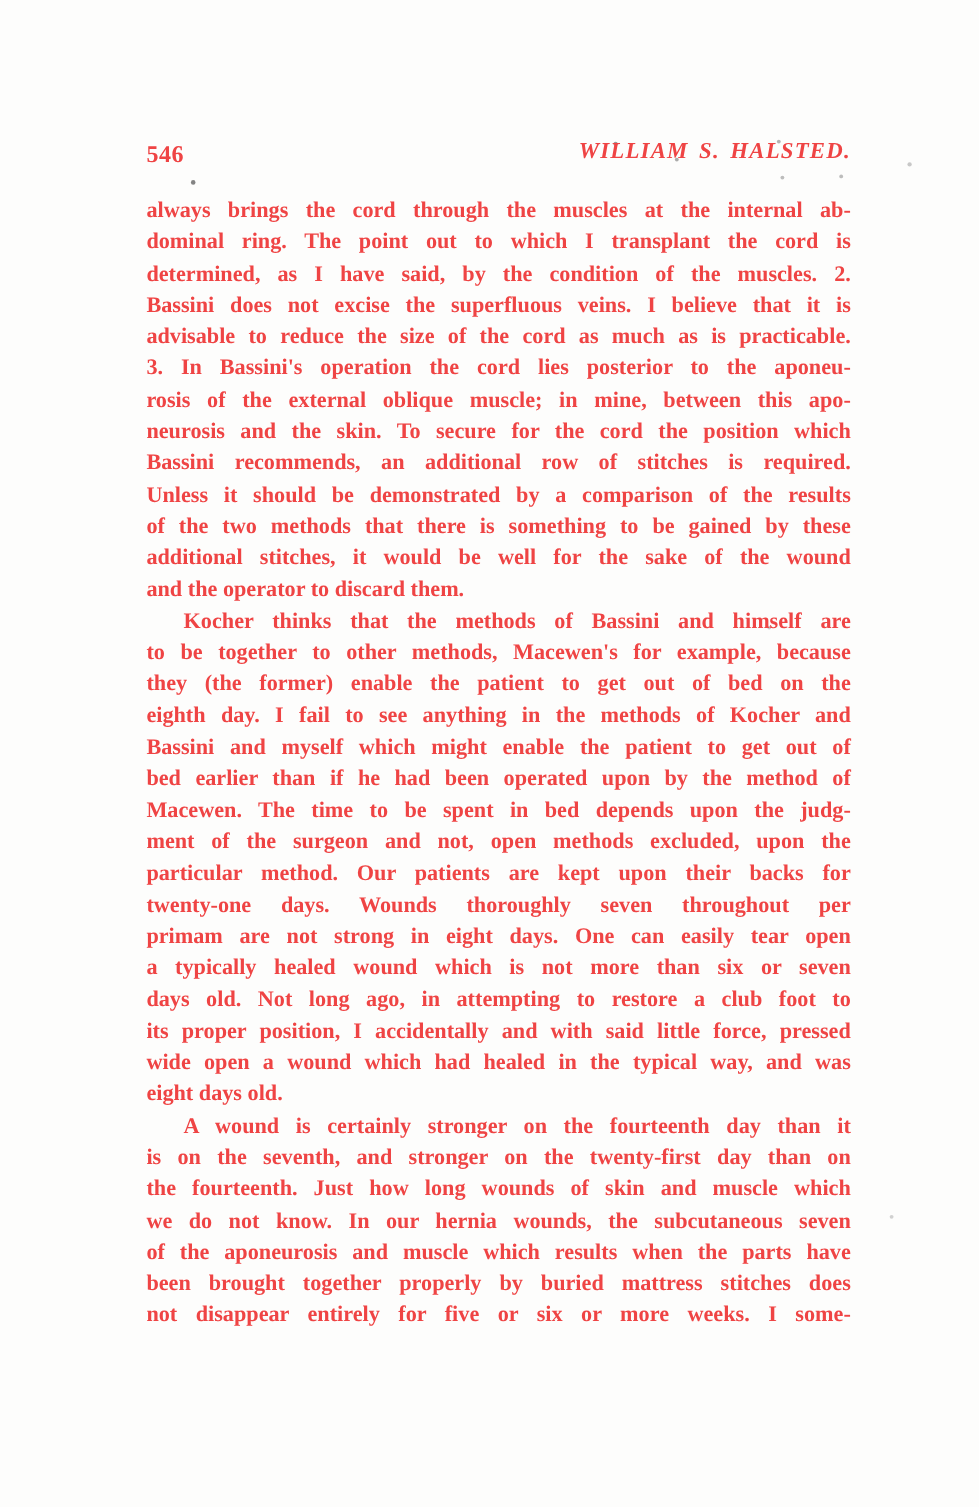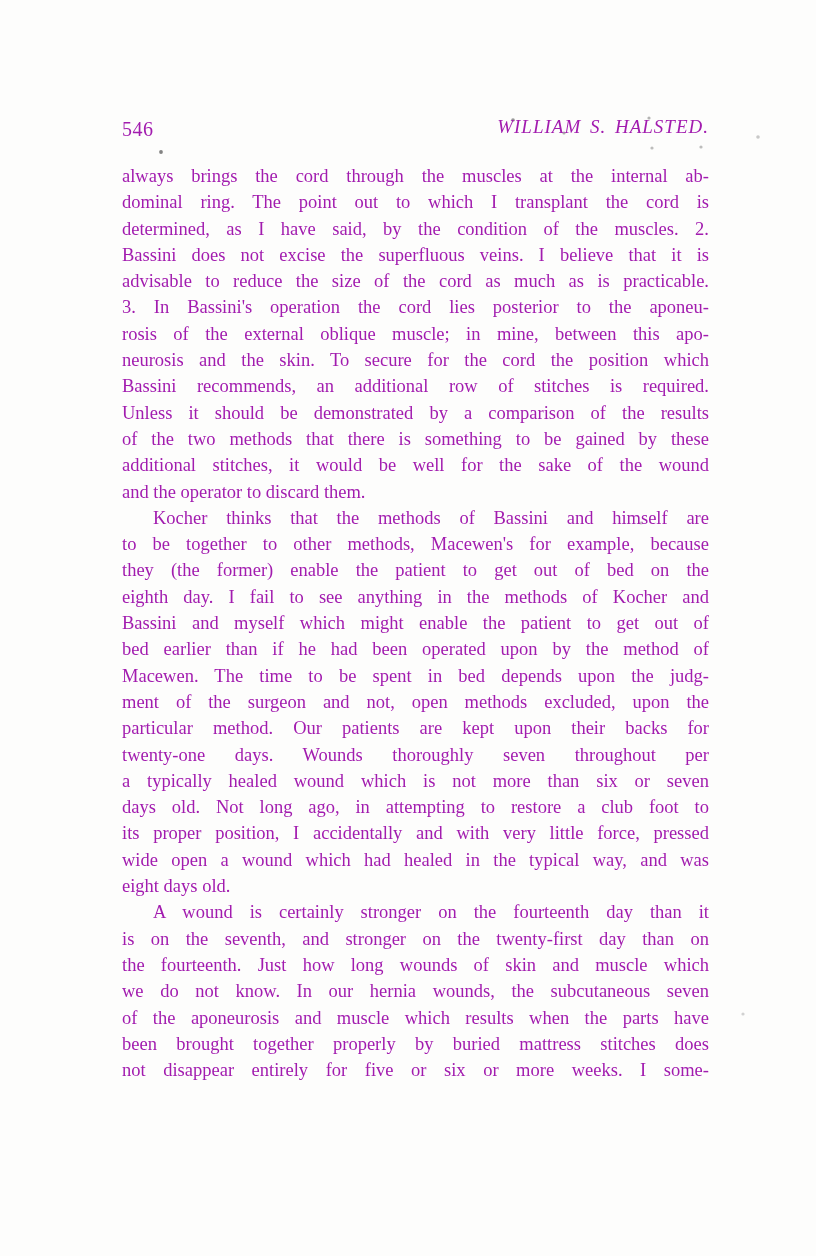--- a/index.html
+++ b/index.html
@@ -6,22 +6,23 @@
     margin: 0;
     padding: 0;
     background: #ffffff;
   }
   .page {
     position: relative;
     width: 816px;
     height: 1256px;
     background: #fdfdfc;
     overflow: hidden;
-    color: #a21caf;
+    color: #ef4444;
     font-family: "Liberation Serif", "DejaVu Serif", serif;
+    font-weight: bold;
   }
   .running-header {
     position: absolute;
     left: 122px;
     top: 116px;
     width: 587px;
     height: 30px;
   }
   .page-number {
     position: absolute;
@@ -102,23 +103,24 @@
         <div class="line indent">Kocher thinks that the methods of Bassini and himself are</div>
         <div class="line">to be together to other methods, Macewen's for example, because</div>
         <div class="line">they (the former) enable the patient to get out of bed on the</div>
         <div class="line">eighth day.  I fail to see anything in the methods of Kocher and</div>
         <div class="line">Bassini and myself which might enable the patient to get out of</div>
         <div class="line">bed earlier than if he had been operated upon by the method of</div>
         <div class="line">Macewen.  The time to be spent in bed depends upon the judg-</div>
         <div class="line">ment of the surgeon and not, open methods excluded, upon the</div>
         <div class="line">particular method.  Our patients are kept upon their backs for</div>
         <div class="line">twenty-one days.  Wounds thoroughly seven throughout per</div>
+        <div class="line">primam are not strong in eight days.  One can easily tear open</div>
         <div class="line">a typically healed wound which is not more than six or seven</div>
         <div class="line">days old.  Not long ago, in attempting to restore a club foot to</div>
-        <div class="line">its proper position, I accidentally and with very little force, pressed</div>
+        <div class="line">its proper position, I accidentally and with said little force, pressed</div>
         <div class="line">wide open a wound which had healed in the typical way, and was</div>
         <div class="line flush-left">eight days old.</div>
       </div>
       <div class="paragraph">
         <div class="line indent">A wound is certainly stronger on the fourteenth day than it</div>
         <div class="line">is on the seventh, and stronger on the twenty-first day than on</div>
         <div class="line">the fourteenth.  Just how long wounds of skin and muscle which</div>
         <div class="line">we do not know.  In our hernia wounds, the subcutaneous seven</div>
         <div class="line">of the aponeurosis and muscle which results when the parts have</div>
         <div class="line">been brought together properly by buried mattress stitches does</div>

